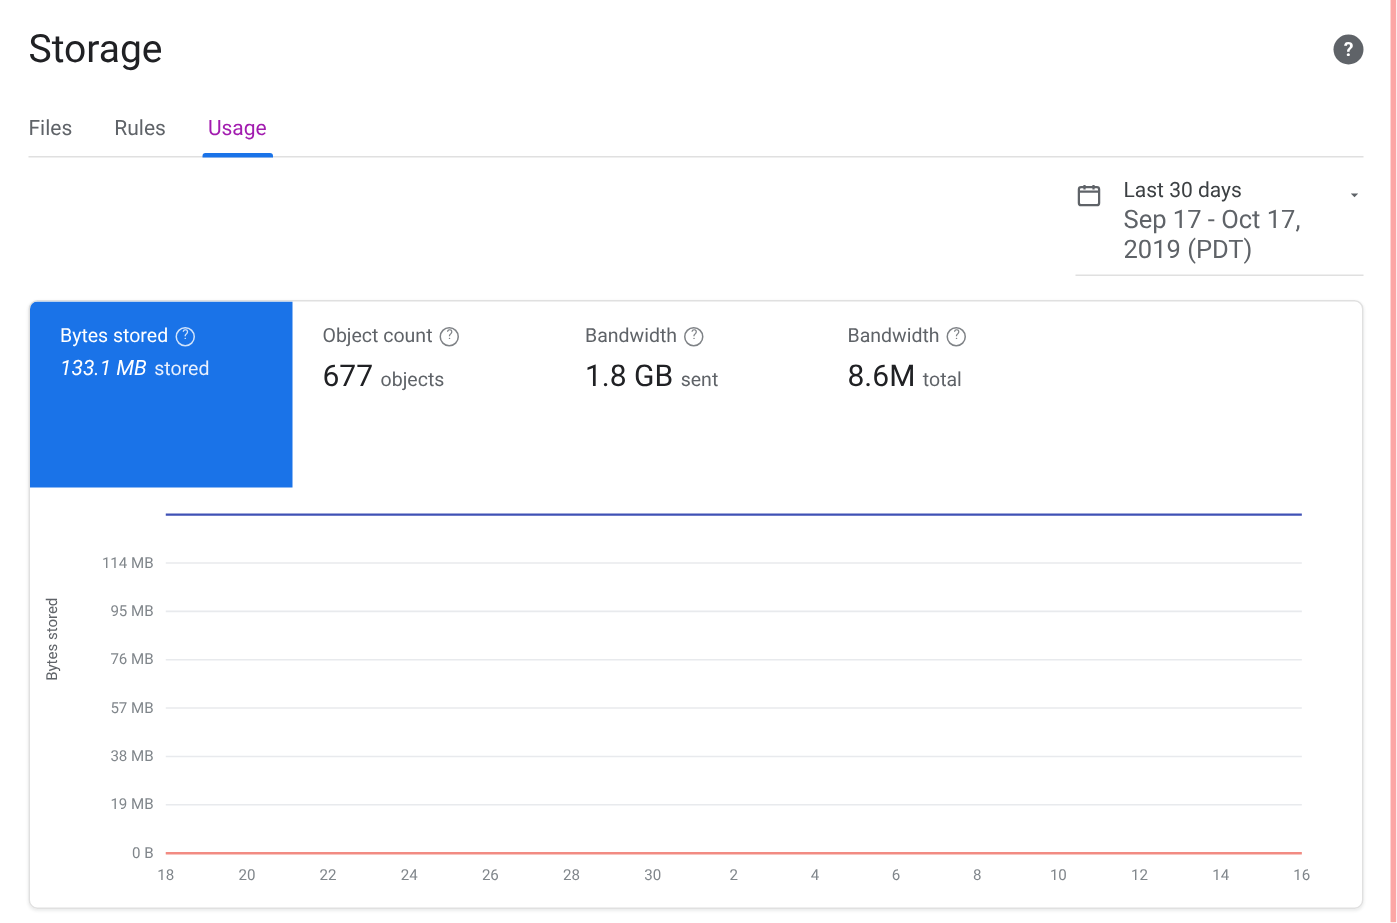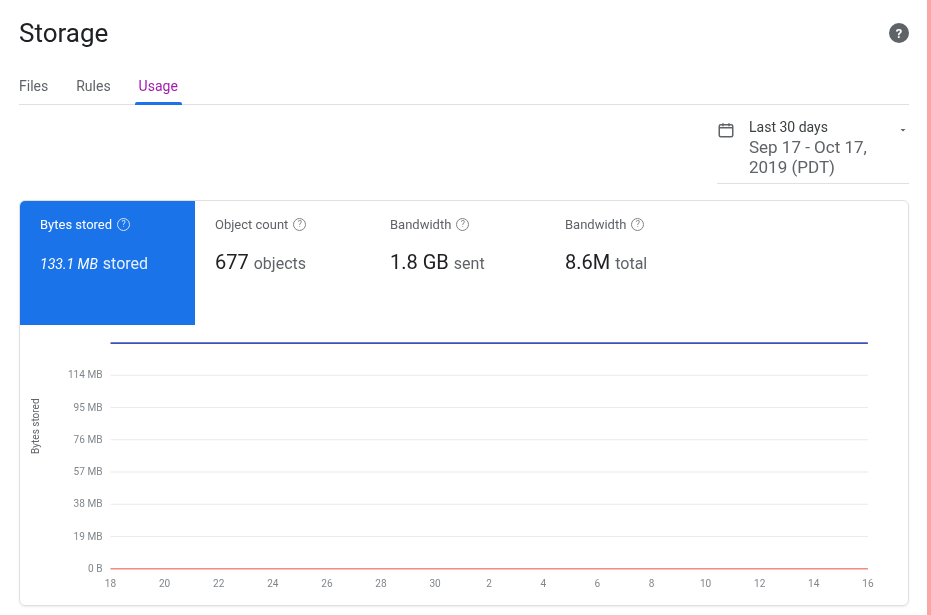--- a/index.html
+++ b/index.html
@@ -112,21 +112,21 @@
     }
     .metric.primary .label { color: #fff; }
     .metric .value-row {
       margin-top: 6px;
       display: flex;
       align-items: baseline;
       gap: 5px;
     }
     .metric .value { font-size: 20px; color: #202124; }
     .metric.primary .value { color: #fff; font-size: 14px; font-style: italic; }
-    .metric .suffix { font-size: 16px; color: #5f6368; margin-top: 16px; }
+    .metric .suffix { font-size: 13px; color: #5f6368; }
     .metric.primary .suffix { color: #e8f0fe; }
     .q-icon {
       display: inline-flex;
       align-items: center;
       justify-content: center;
       width: 13px; height: 13px;
       border: 1px solid currentColor;
       border-radius: 50%;
       font-size: 9px;
       line-height: 1;

